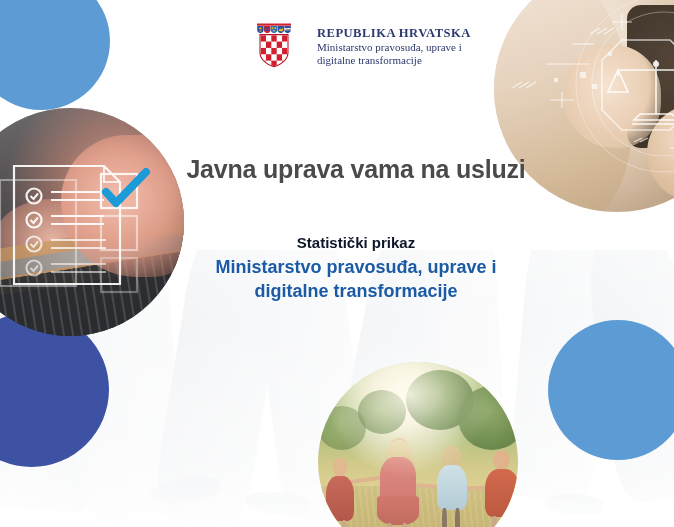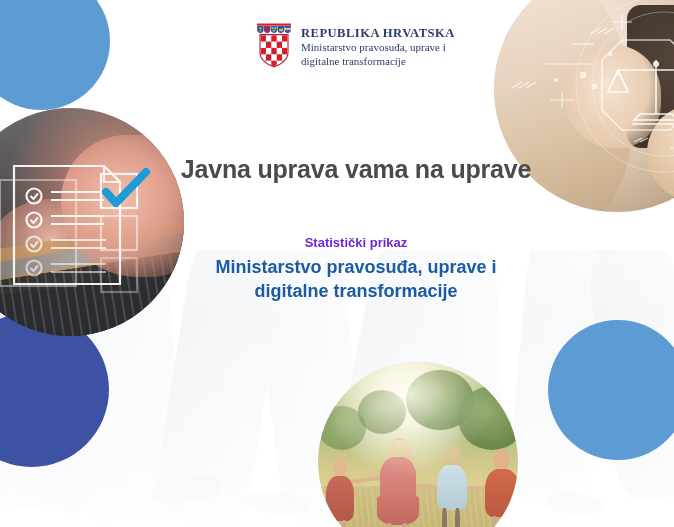--- a/index.html
+++ b/index.html
@@ -249,22 +249,22 @@
   .kids-glow {
     position: absolute; inset: 0;
     background: radial-gradient(circle at 46% 16%, rgba(255,253,240,.85) 0%, rgba(255,252,235,.35) 18%, rgba(255,255,255,0) 42%);
   }
 
   
   .logo-block {
     position: absolute;
     left: 256px; top: 22px;
     display: flex;
-    align-items: flex-end;
-    gap: 9px;
+    align-items: center;
+    gap: 25px;
   }
   .coa { width: 36px; height: 46px; display:block; }
 
   .logo-text { padding-top: 3px; }
   .logo-line1 {
     font-family: "Liberation Serif", serif;
     font-size: 12.6px;
     letter-spacing: .45px;
     color: #2d3a6e;
     font-weight: 700;
@@ -293,23 +293,23 @@
     white-space: nowrap;
   }
   .subtitle-block {
     position: absolute;
     left: 0; top: 231px;
     width: 674px;
     text-align: center;
     padding-left: 38px;
   }
   .sub-1 {
-    font-size: 13px;
+    font-size: 15px;
     font-weight: 700;
-    color: #6d28d9;
+    color: #0f172a;
     line-height: 24px;
   }
   .sub-2 {
     font-size: 18px;
     font-weight: 700;
     color: #1b5aa4;
     line-height: 24px;
   }
   .sub-3 {
     font-size: 18px;
@@ -551,21 +551,21 @@
       </g>
     </svg>
 
     <div class="logo-text">
       <div class="logo-line1">REPUBLIKA HRVATSKA</div>
       <div class="logo-line2">Ministarstvo pravosuđa, uprave i</div>
       <div class="logo-line2">digitalne transformacije</div>
     </div>
   </div>
 
-  <div class="title-main">Javna uprava vama na uprave</div>
+  <div class="title-main">Javna uprava vama na usluzi</div>
 
   <div class="subtitle-block">
     <div class="sub-1">Statistički prikaz</div>
     <div class="sub-2">Ministarstvo pravosuđa, uprave i</div>
     <div class="sub-3">digitalne transformacije</div>
   </div>
 
 </div>
 
 </body></html>

